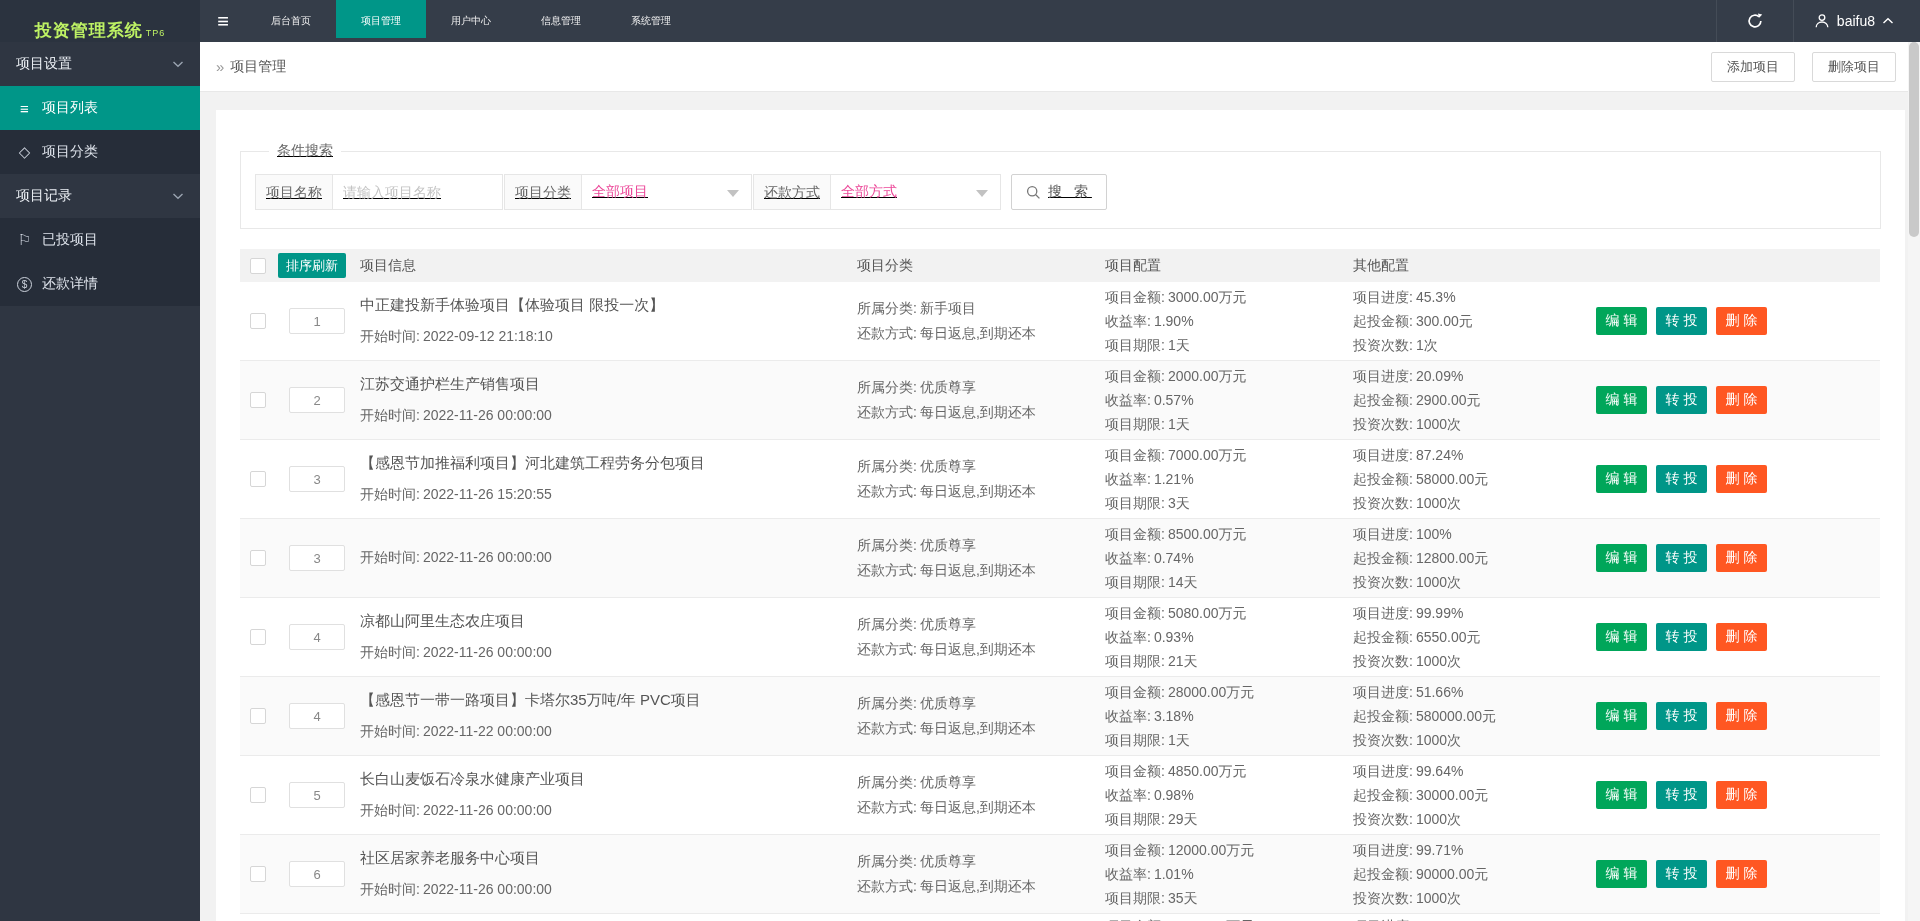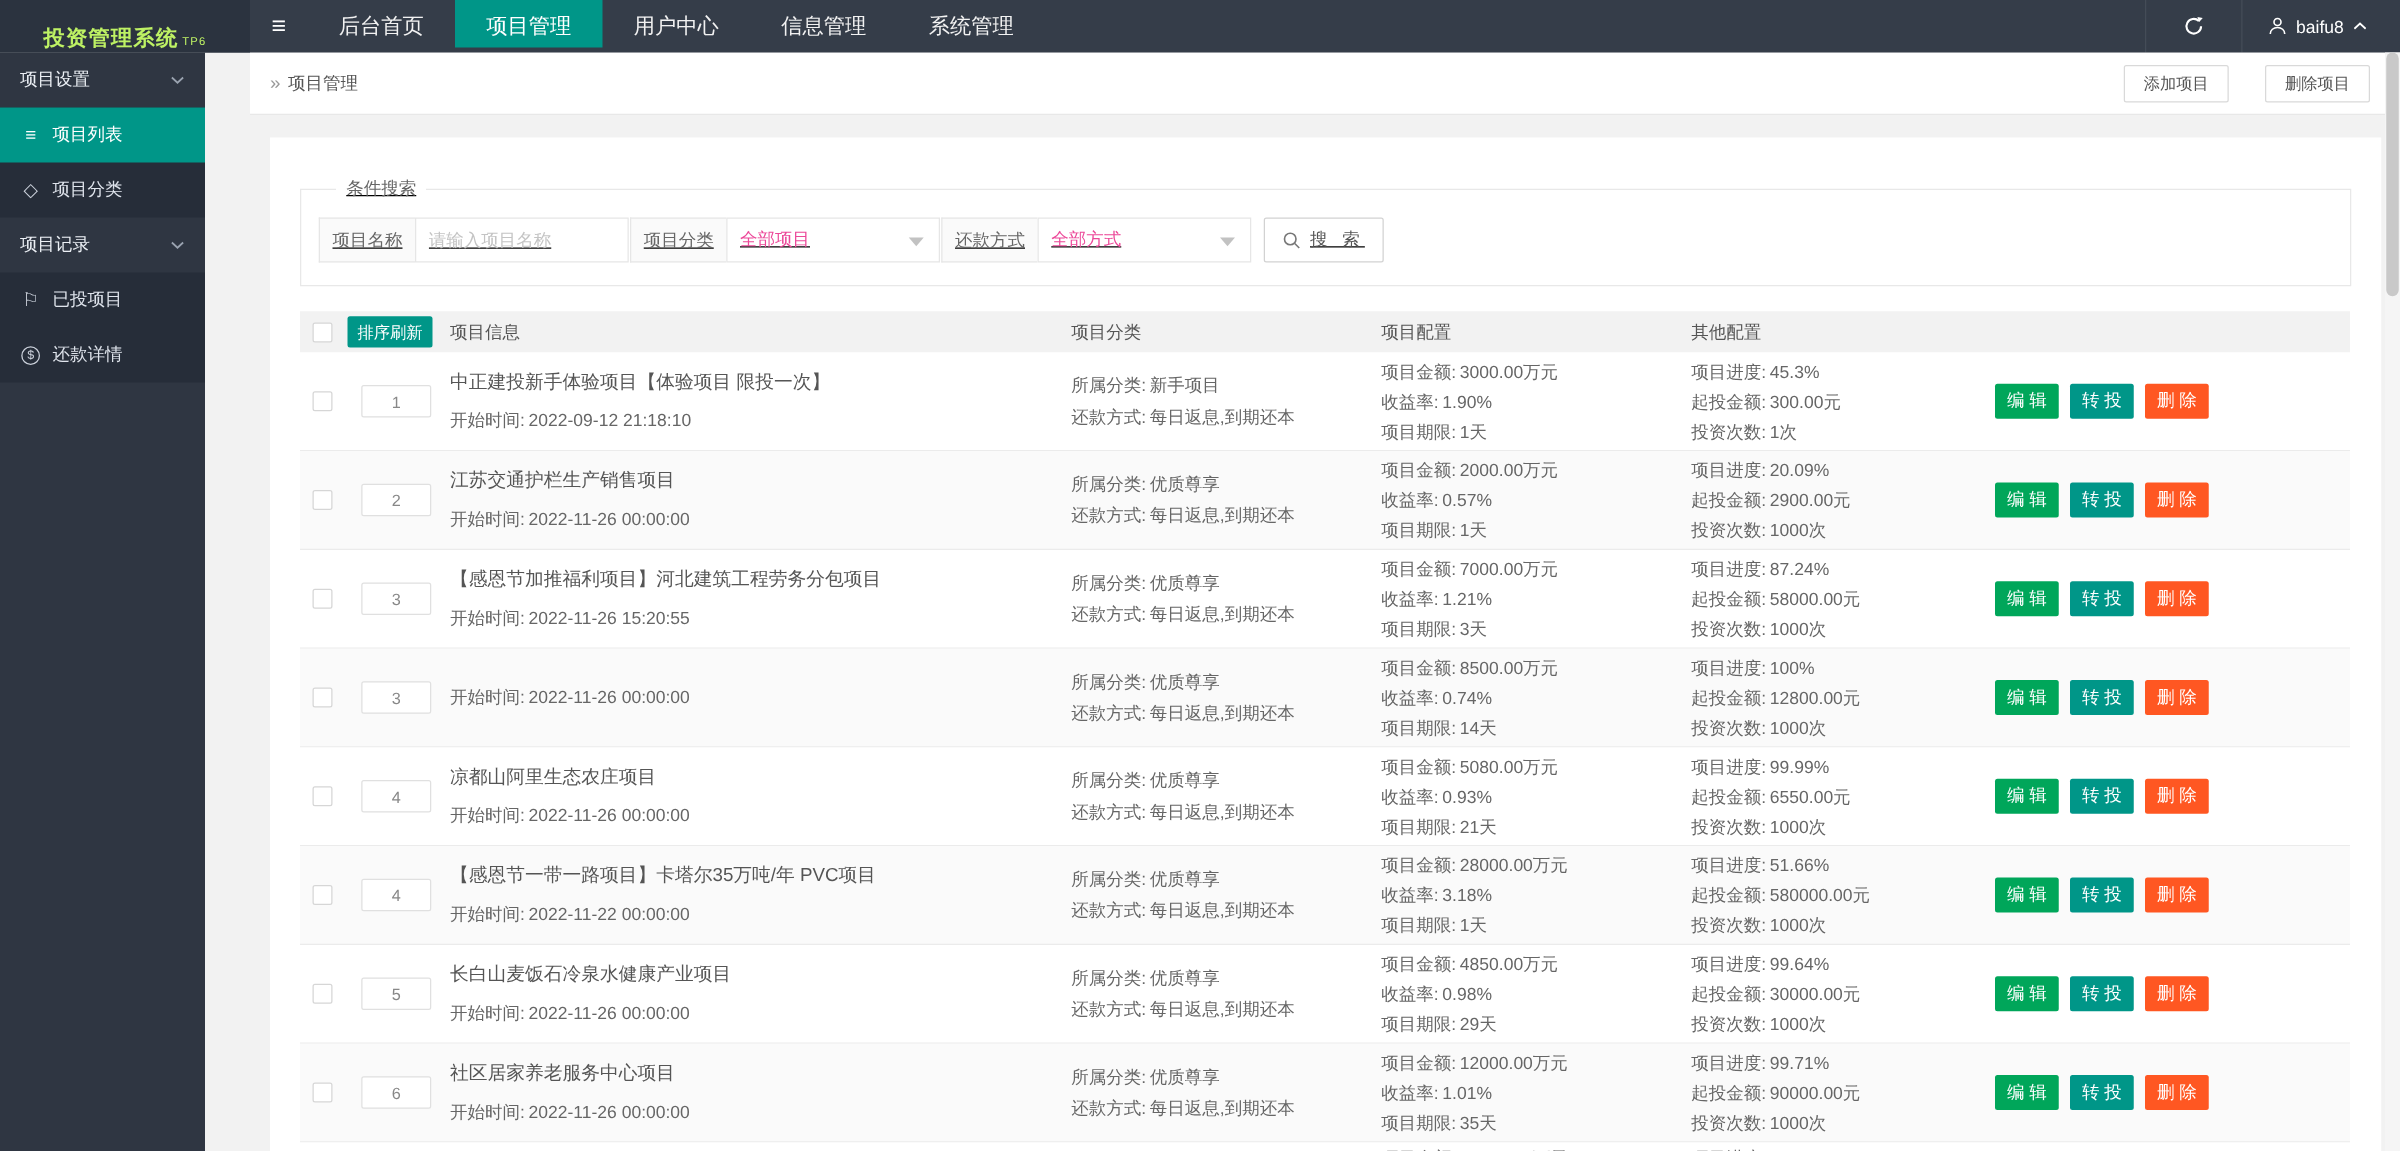--- a/index.html
+++ b/index.html
@@ -6,42 +6,42 @@
   html,body { width:1920px; height:921px; overflow:hidden; background:#f2f2f2;
     font-family:"Liberation Sans","DejaVu Sans",sans-serif; }
   .stage { position:relative; width:1920px; height:921px; }
 
   
   .topbar { position:absolute; left:0; top:0; width:1920px; height:42px; background:#353d49; display:flex; align-items:stretch; z-index:30; }
   .logo { width:200px; background:#2b333f; color:#bef264; display:flex; align-items:flex-end; justify-content:center; font-size:17px; font-weight:bold; letter-spacing:1px; }
   .logo sup { font-size:9px; font-weight:normal; margin-left:3px; transform:translateY(-4px); }
   .hamburger { width:46px; display:flex; align-items:center; justify-content:center; color:#fff; font-size:20px; cursor:pointer; }
   .nav { display:flex; }
-  .nav-item { height:38px; line-height:42px; padding:0 25px; color:#f2f2f2; font-size:17px; cursor:pointer; }
+  .nav-item { height:38px; line-height:42px; padding:0 25px; color:#f2f2f2; font-size:10px; cursor:pointer; }
   .nav-item.active { background:#009688; color:#fff; }
   .top-right { margin-left:auto; display:flex; align-items:stretch; }
   .refresh-box { width:78px; display:flex; align-items:center; justify-content:center; border-left:1px solid rgba(255,255,255,.08); border-right:1px solid rgba(255,255,255,.08); cursor:pointer; }
   .userbox { display:flex; align-items:center; gap:7px; padding:0 26px 0 20px; color:#fff; font-size:14px; cursor:pointer; }
 
   
-  .sidebar { position:absolute; left:0; top:42px; width:164px; height:879px; background:#2f3642; z-index:20; }
+  .sidebar { position:absolute; left:0; top:42px; width:200px; height:879px; background:#2f3642; z-index:20; }
   .side-parent { height:44px; display:flex; align-items:center; padding:0 16px; color:#ecf0f5; font-size:14px; cursor:pointer; }
   .side-parent .chev { margin-left:auto; }
   .side-sub { background:#262d39; }
   .side-item { height:44px; display:flex; align-items:center; gap:9px; padding:0 16px; color:#dfe4ec; font-size:14px; cursor:pointer; }
   .side-item.active { background:#009688; color:#fff; }
   .sicon { width:17px; display:inline-flex; justify-content:center; font-size:15px; color:#ccd2dc; }
   .side-item.active .sicon { color:#fff; }
   .icon-dollar { width:15px; height:15px; border:1px solid #ccd2dc; border-radius:50%; font-size:10px; line-height:13px; text-align:center; }
 
   
   .crumbbar { position:absolute; left:200px; top:42px; width:1720px; height:50px; background:#fff; border-bottom:1px solid #e8e8e8; display:flex; align-items:center; padding:0 24px 0 16px; z-index:10; }
   .crumb { font-size:14px; color:#555; display:flex; align-items:center; gap:6px; }
   .crumb .arr { color:#999; font-size:15px; }
-  .crumb-actions { margin-left:auto; display:flex; gap:29px; }
+  .crumb-actions { margin-left:auto; display:flex; gap:17px; }
   .ghost-btn { height:30px; padding:0 15px; background:#fff; border:1px solid #d9d9d9; border-radius:2px; font-size:13px; color:#555; cursor:pointer; }
 
   
   .card { position:absolute; left:216px; top:110px; width:1689px; height:811px; background:#fff; padding:0 24px; overflow:hidden;text-decoration:underline; }
 
   fieldset.search { margin-top:32px; border:1px solid #e8e8e8; padding:14px 14px 18px; }
   fieldset.search legend { font-size:14px; color:#666; padding:0 8px; margin-left:14px; }
   .search-row { display:flex; align-items:center; gap:1px; }
   .fgroup { display:flex; height:36px; }
   .flabel { background:#fafafa; border:1px solid #e6e6e6; border-right:none; padding:0 10px; line-height:34px; font-size:14px; color:#666; white-space:nowrap; }

